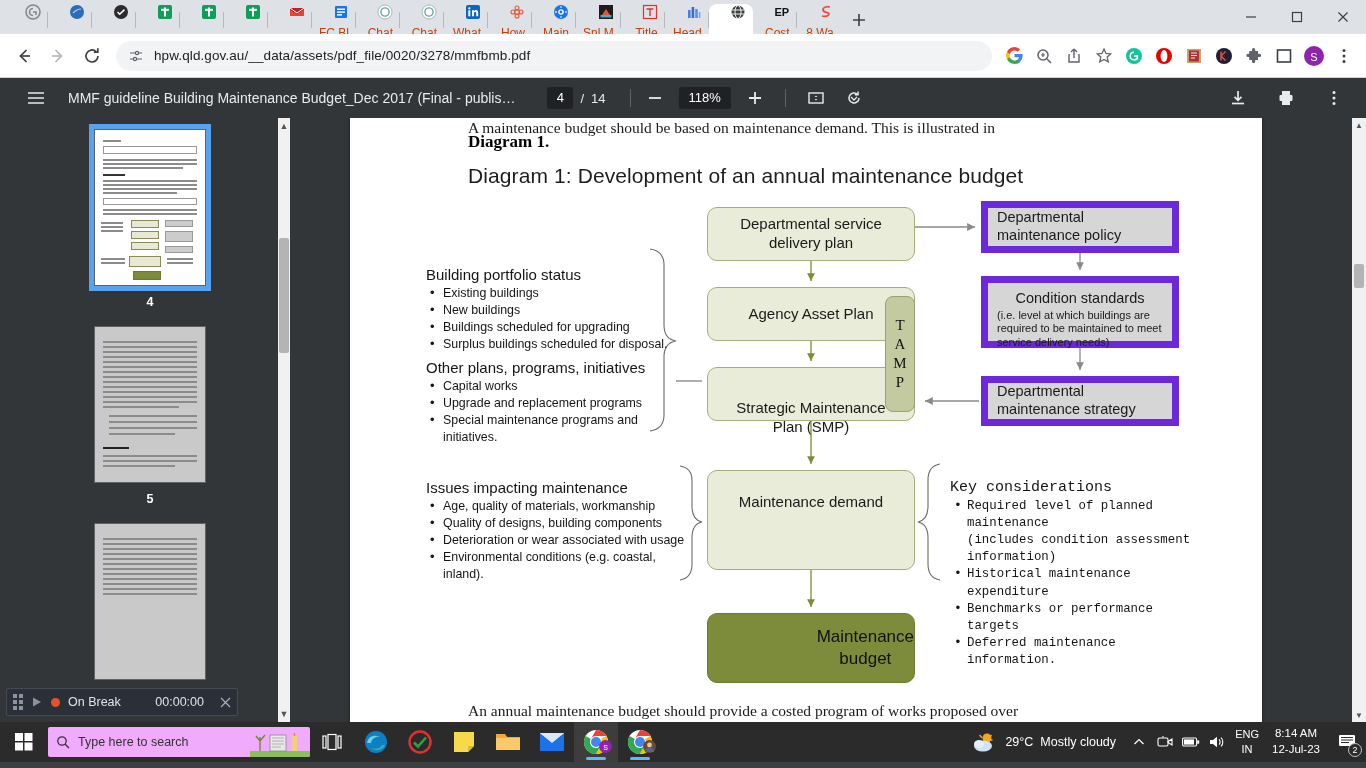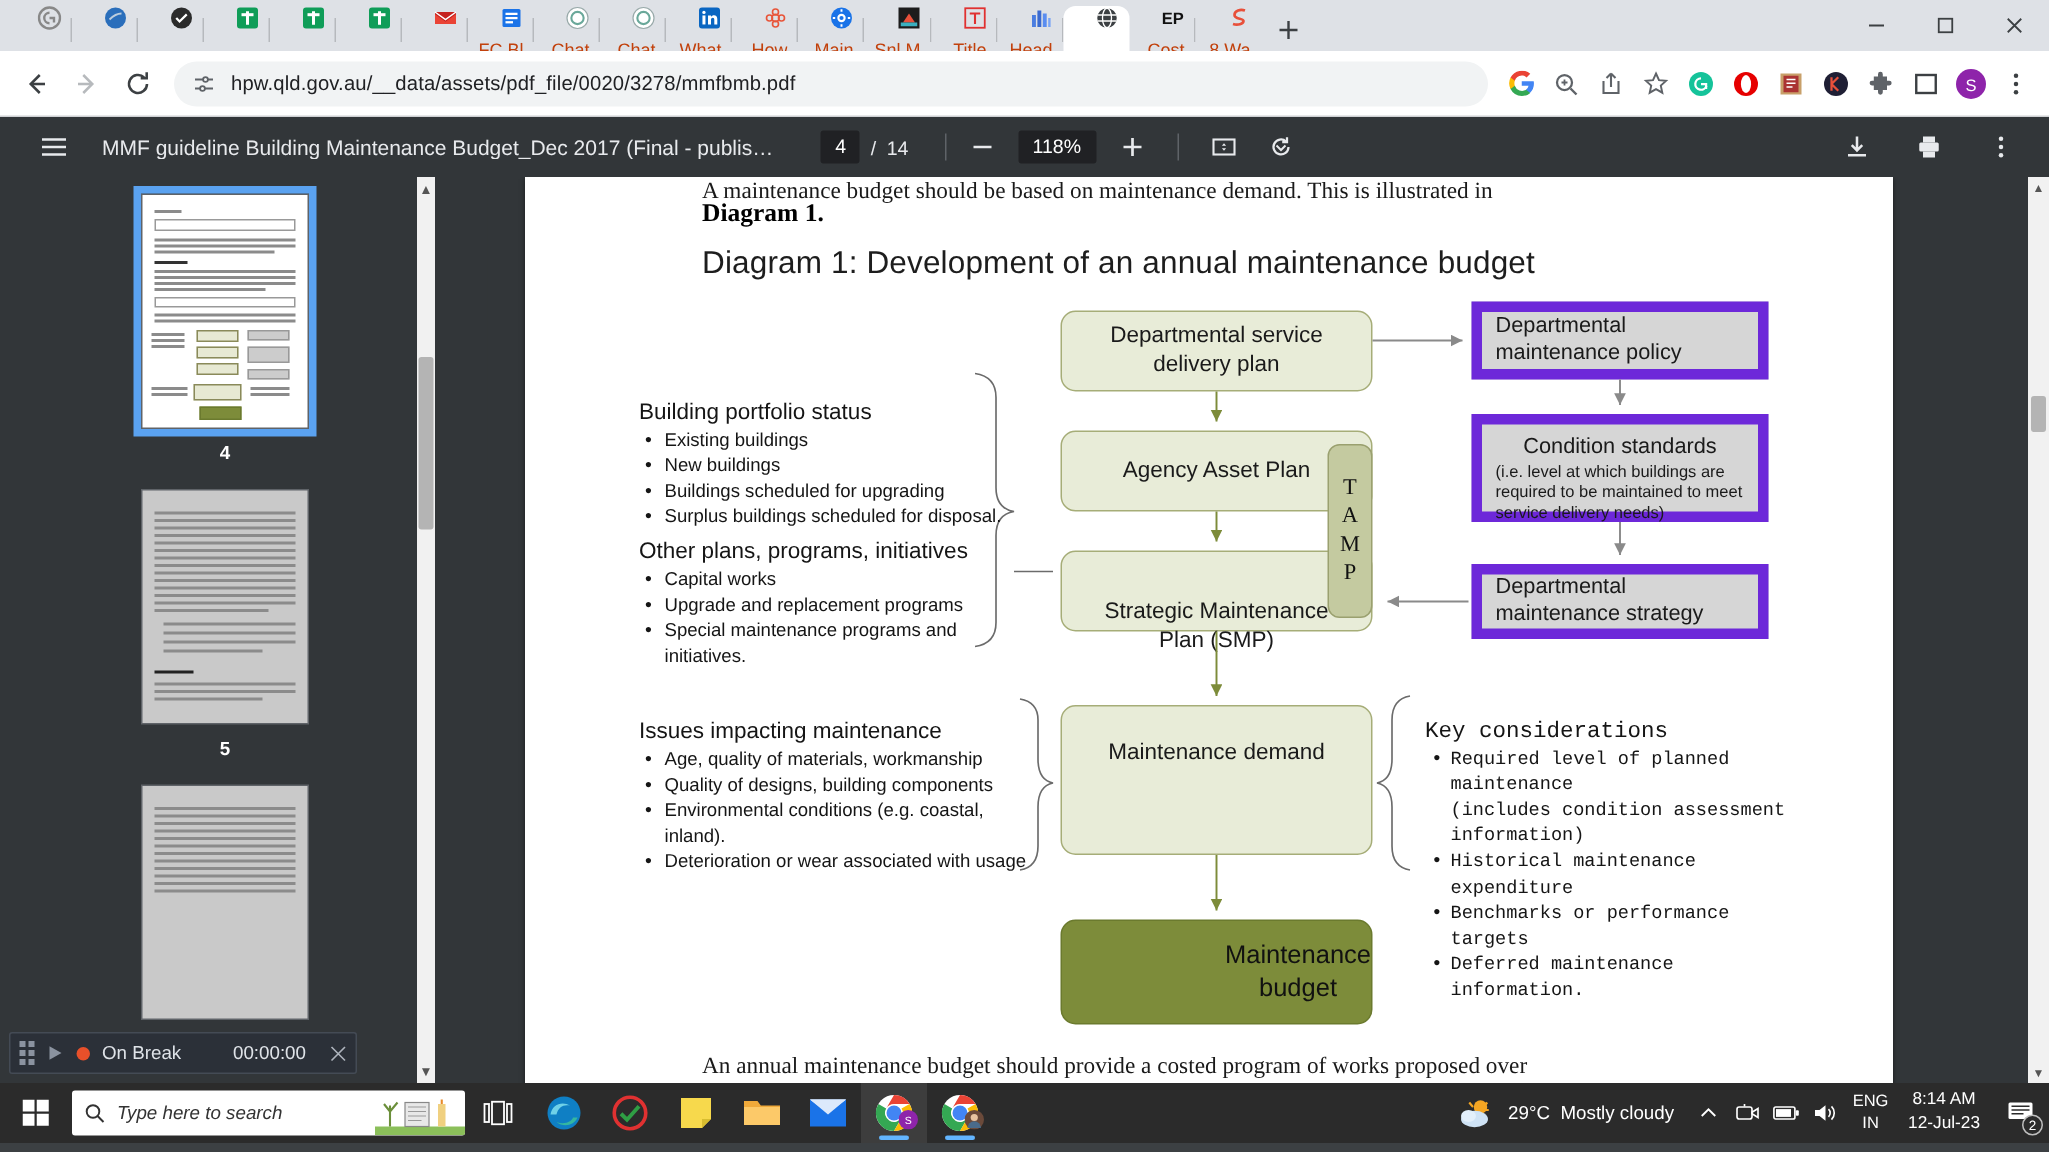--- a/index.html
+++ b/index.html
@@ -172,23 +172,23 @@
   .dots i { width: 4px; height: 4px; background: #8b93a0; display: block; }
   .rec { width: 9px; height: 9px; border-radius: 50%; background: #e8502a; }
 
   
   .taskbar {
     height: 40px; background: #2b2b2b; display: flex; align-items: center;
     padding-left: 2px; color: #fff; position: relative;
   }
   .startbtn { width: 44px; height: 40px; display: flex; align-items: center; justify-content: center; }
   .searchbox {
-    width: 262px; height: 30px; background: #ffffff; border-radius: 2px;
+    width: 262px; height: 30px; background: #f0abfc; border-radius: 2px;
     display: flex; align-items: center; padding: 0 8px; gap: 8px;
-    color: #333; font-size: 12.5px; margin-left: 2px; position: relative; overflow: hidden; font-style: italic;
+    color: #333; font-size: 12.5px; margin-left: 2px; position: relative; overflow: hidden;
   }
   .tbicon { width: 44px; height: 40px; display: flex; align-items: center; justify-content: center; position: relative; }
   .tbicon.open::after {
     content: ""; position: absolute; bottom: 2px; left: 12px; width: 20px; height: 3px;
     background: #62b5ff; border-radius: 2px;
   }
   .tbicon.active { background: #3d3d3d; }
   .tray { position: absolute; right: 0; display: flex; align-items: center; height: 40px; gap: 0; }
   .weather { display: flex; align-items: center; gap: 7px; font-size: 12.5px; padding-right: 10px; }
   .trayicon { width: 26px; height: 40px; display: flex; align-items: center; justify-content: center; }
@@ -723,22 +723,22 @@
           <li>Special maintenance programs and</li>
           <li class="cont">initiatives.</li>
         </ul>
       </div>
 
       <div class="ann" style="left:76px; top:361px; width:265px;">
         <h4>Issues impacting maintenance</h4>
         <ul>
           <li>Age, quality of materials, workmanship</li>
           <li>Quality of designs, building components</li>
+          <li>Deterioration or wear associated with usage</li>
           <li>Environmental conditions (e.g. coastal, inland).</li>
-          <li>Deterioration or wear associated with usage</li>
         </ul>
       </div>
 
       <div class="ann" style="left:600px; top:361px; width:260px;font-family:Liberation Mono, monospace;">
         <h4>Key considerations</h4>
         <ul>
           <li>Required level of planned maintenance</li>
           <li class="cont">(includes condition assessment information)</li>
           <li>Historical maintenance expenditure</li>
           <li>Benchmarks or performance targets</li>

